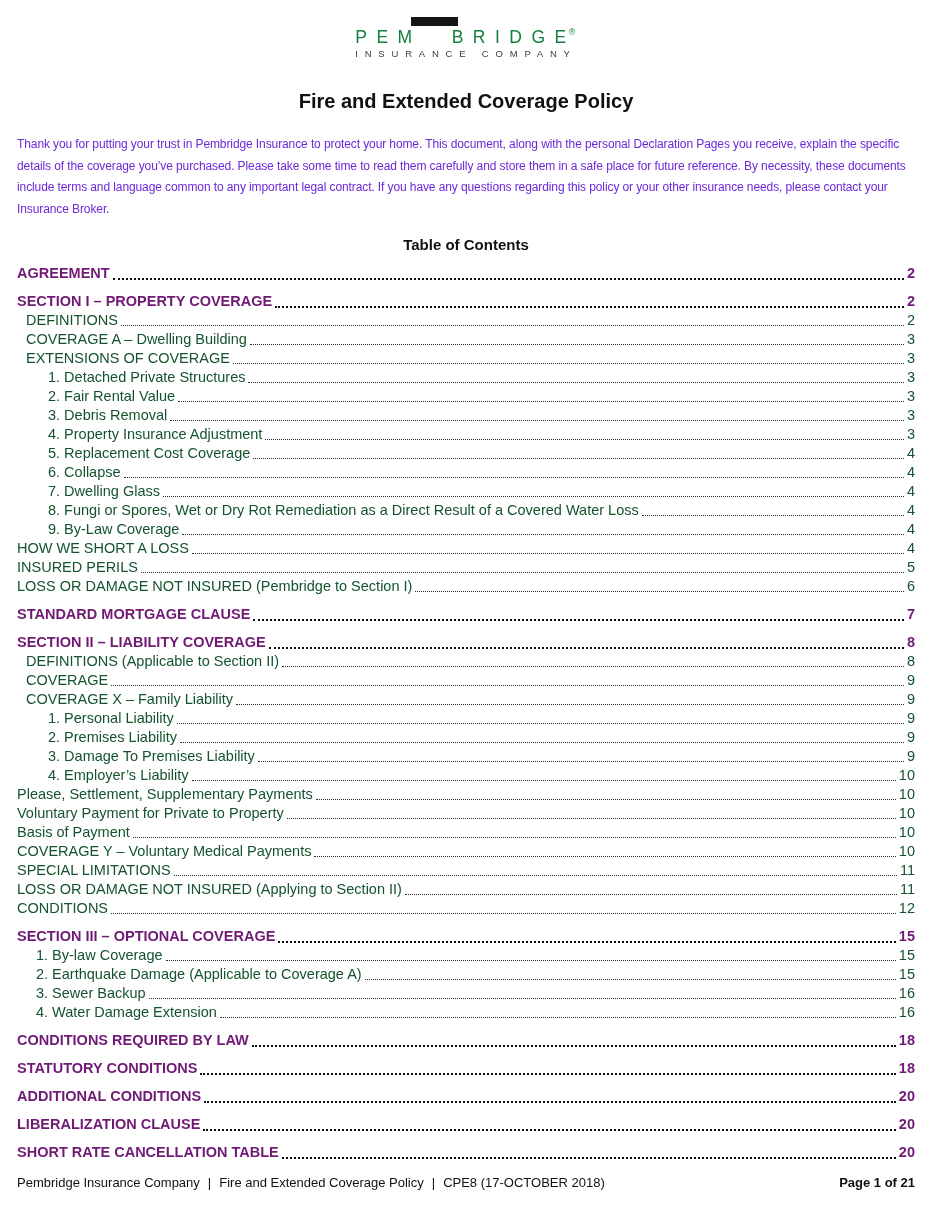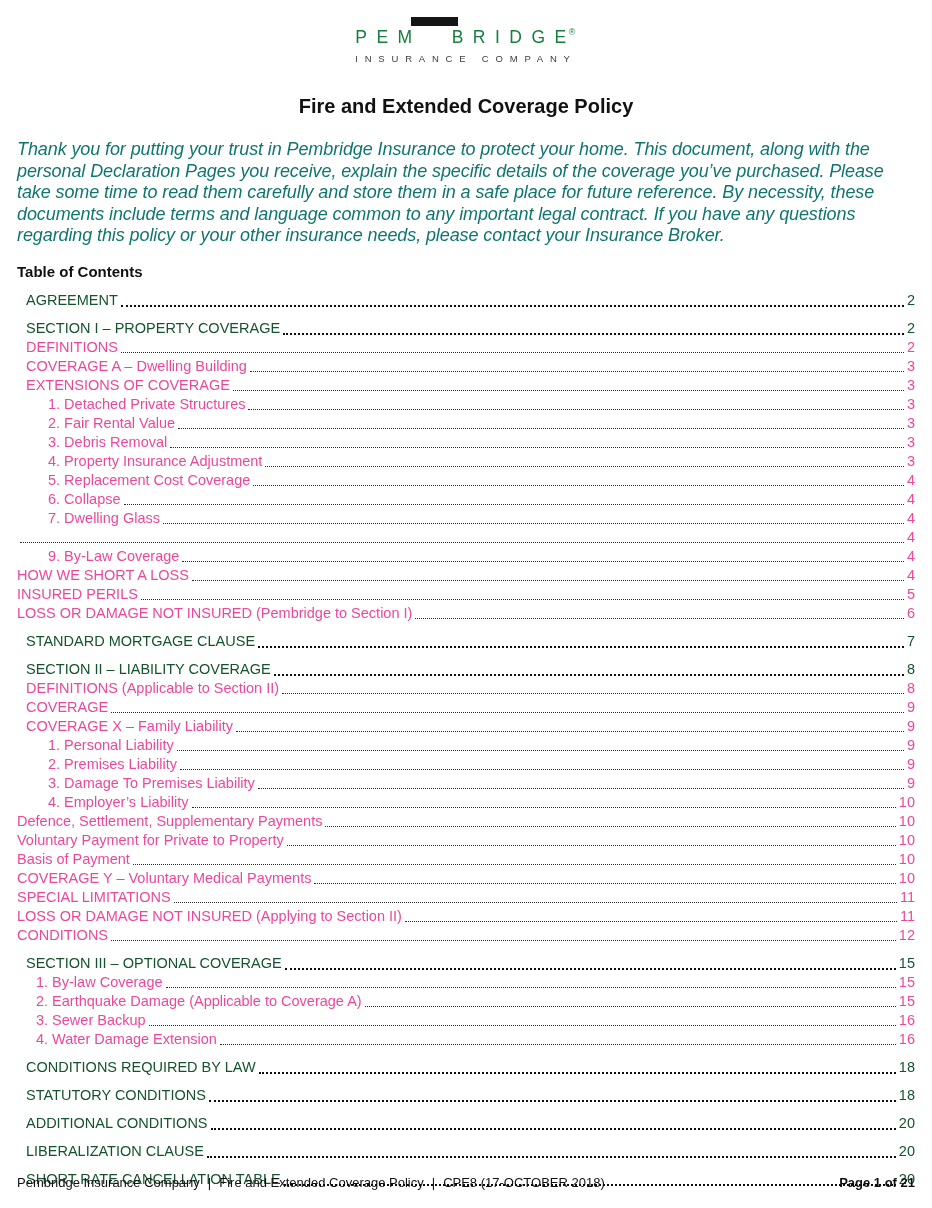--- a/index.html
+++ b/index.html
@@ -19,40 +19,40 @@
     display:flex; align-items:baseline;
     font-size:17.5px; font-weight:500; letter-spacing:9.5px; color:#15803d;
   }
   .logo-gap { width:30px; }
   .logo-bar {
     position:absolute; top:-10px; left:56px;
     width:47px; height:9px; background:#151515;
   }
   .logo-reg { font-size:9px; letter-spacing:0; margin-left:-7px; align-self:flex-start; line-height:11px; }
   .logo-sub {
-    font-size:9.5px; letter-spacing:6.8px; margin-top:5px;
+    font-size:9.5px; letter-spacing:6.8px; 
     color:#3c3c3c; font-weight:400;
   }
 
   
   .doc-title { text-align:center; font-size:20px; font-weight:bold; margin:31px 0 0; color:#111; }
   .intro {
-    font-size:18px; line-height:21.5px; letter-spacing:-0.1px;
-    margin:21px 0 0; color:#0f766e;font-style:italic;
-  }
-  .toc-heading { font-size:15px; font-weight:bold; margin:16px 0 12px; color:#111; }
+    font-size:12px; line-height:21.5px; letter-spacing:-0.1px;
+    margin:21px 0 0; color:#6d28d9;
+  }
+  .toc-heading { font-size:15px; font-weight:bold; margin:16px 0 12px; color:#111;text-align:center; }
 
   
   .toc { margin-top:0; }
   .toc-row {
     display:flex; align-items:flex-end;
     font-size:14.5px; line-height:15px; margin-top:4px;
-    white-space:nowrap; color:#ec4899;
-  }
-  .toc-row.section { font-weight:normal; margin-top:13px; color:#14532d;margin-left:9px; }
+    white-space:nowrap; color:#14532d;
+  }
+  .toc-row.section { font-weight:bold; margin-top:13px; color:#701a75; }
   .toc-row.sub  .lbl { padding-left:9px; }
   .toc-row.num1 .lbl { padding-left:31px; }
   .toc-row.num2 .lbl { padding-left:19px; }
   .leader {
     flex:1 1 auto; min-width:12px;
     border-bottom:1px dotted #2b2b2b;
     margin:0 3px 2px 3px;
   }
   .toc-row.section .leader { border-bottom:2px dotted #0d0d0d; margin-bottom:1px; }
   .pg { text-align:right; }
@@ -143,20 +143,21 @@
     <span class="lbl">6. Collapse</span>
     <span class="leader"></span>
     <span class="pg">4</span>
   </div>
       <div class="toc-row num1">
     <span class="lbl">7. Dwelling Glass</span>
     <span class="leader"></span>
     <span class="pg">4</span>
   </div>
       <div class="toc-row num1">
+    <span class="lbl">8. Fungi or Spores, Wet or Dry Rot Remediation as a Direct Result of a Covered Water Loss</span>
     <span class="leader"></span>
     <span class="pg">4</span>
   </div>
       <div class="toc-row num1">
     <span class="lbl">9. By-Law Coverage</span>
     <span class="leader"></span>
     <span class="pg">4</span>
   </div>
       <div class="toc-row head">
     <span class="lbl">HOW WE SHORT A LOSS</span>
@@ -212,21 +213,21 @@
     <span class="lbl">3. Damage To Premises Liability</span>
     <span class="leader"></span>
     <span class="pg">9</span>
   </div>
       <div class="toc-row num1">
     <span class="lbl">4. Employer’s Liability</span>
     <span class="leader"></span>
     <span class="pg">10</span>
   </div>
       <div class="toc-row head">
-    <span class="lbl">Defence, Settlement, Supplementary Payments</span>
+    <span class="lbl">Please, Settlement, Supplementary Payments</span>
     <span class="leader"></span>
     <span class="pg">10</span>
   </div>
       <div class="toc-row head">
     <span class="lbl">Voluntary Payment for Private to Property</span>
     <span class="leader"></span>
     <span class="pg">10</span>
   </div>
       <div class="toc-row head">
     <span class="lbl">Basis of Payment</span>

